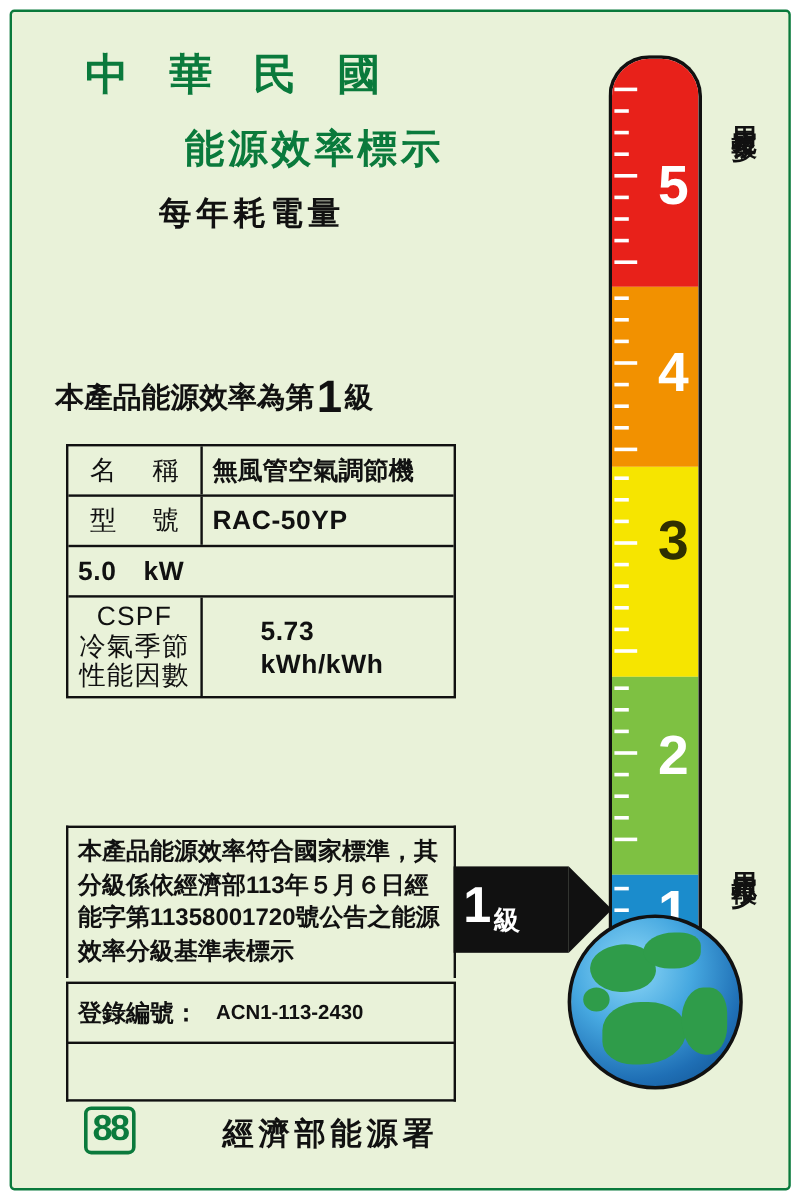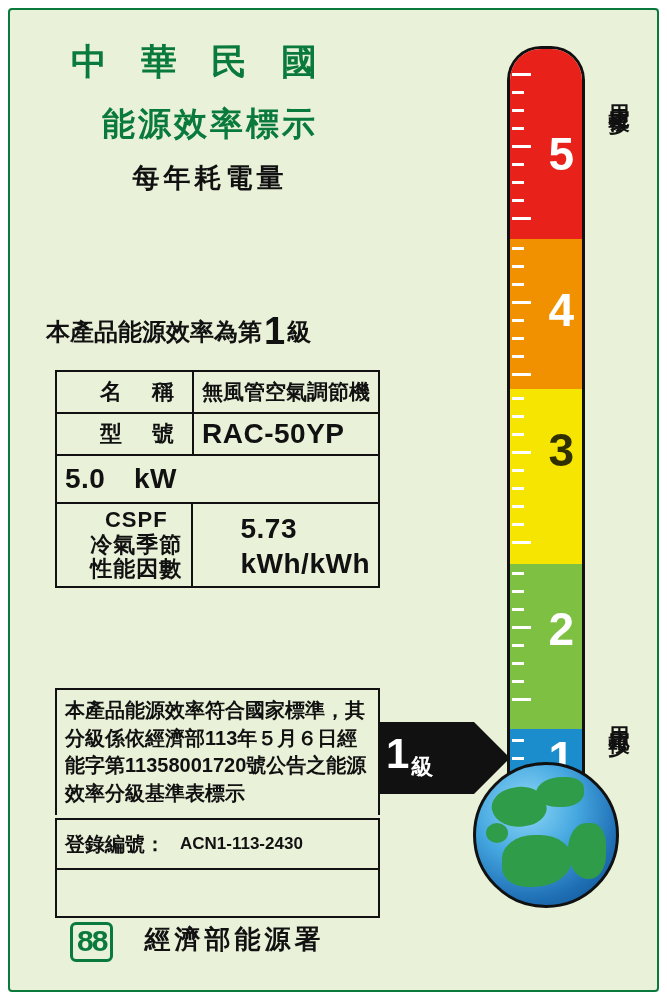--- a/index.html
+++ b/index.html
@@ -47,21 +47,21 @@
   }
   .title-sub {
     position: absolute;
     left: 40px;
     top: 92px;
     width: 320px;
     color: #0a7a3c;
     font-size: 33px;
     font-weight: bold;
     letter-spacing: 3px;
-    text-align: center;
+    text-align: right;
     white-space: nowrap;
   }
   .annual-label {
     position: absolute;
     left: 40px;
     top: 150px;
     width: 320px;
     color: #111111;
     font-size: 27px;
     font-weight: bold;
@@ -132,34 +132,33 @@
   .spec-key {
     width: 112px;
     border-right: 2px solid #111;
     box-sizing: border-box;
     display: flex;
     flex-direction: column;
     justify-content: center;
     align-items: center;
     padding: 4px 2px;
     font-size: 22px;
-    font-weight: bold;
+    font-weight: normal;
     color: #111;
     line-height: 1.12;
     text-align: center;
     letter-spacing: 1px;
-    margin-left: 25px;
   }
   .spec-key .sp { letter-spacing: 12px; text-indent: 12px; }
   .spec-val {
     flex: 1;
     display: flex;
     align-items: center;
     padding: 4px 8px;
-    font-size: 28px;
+    font-size: 22px;
     font-weight: bold;
     color: #111;
     letter-spacing: 0.5px;
     box-sizing: border-box;
   }
   .spec-val.name { font-size: 21px; letter-spacing: 0px; }
   
   .note-block {
     position: absolute;
     left: 45px;
@@ -201,22 +200,23 @@
     border-top: none;
     box-sizing: border-box;
   }
   
   .footer {
     position: absolute;
     left: 60px;
     top: 912px;
     width: 320px;
     display: flex;
-    align-items: flex-start;
-    white-space: nowrap;
+    align-items: flex-end;
+    white-space: nowrap;
+    gap: 41px;
   }
   .logo-mark {
     color: #0a7a3c;
     font-size: 30px;
     font-weight: bold;
     letter-spacing: -2px;
     border: 3px solid #0a7a3c;
     border-radius: 6px;
     padding: 0px 4px 2px 4px;
     line-height: 1.05;

